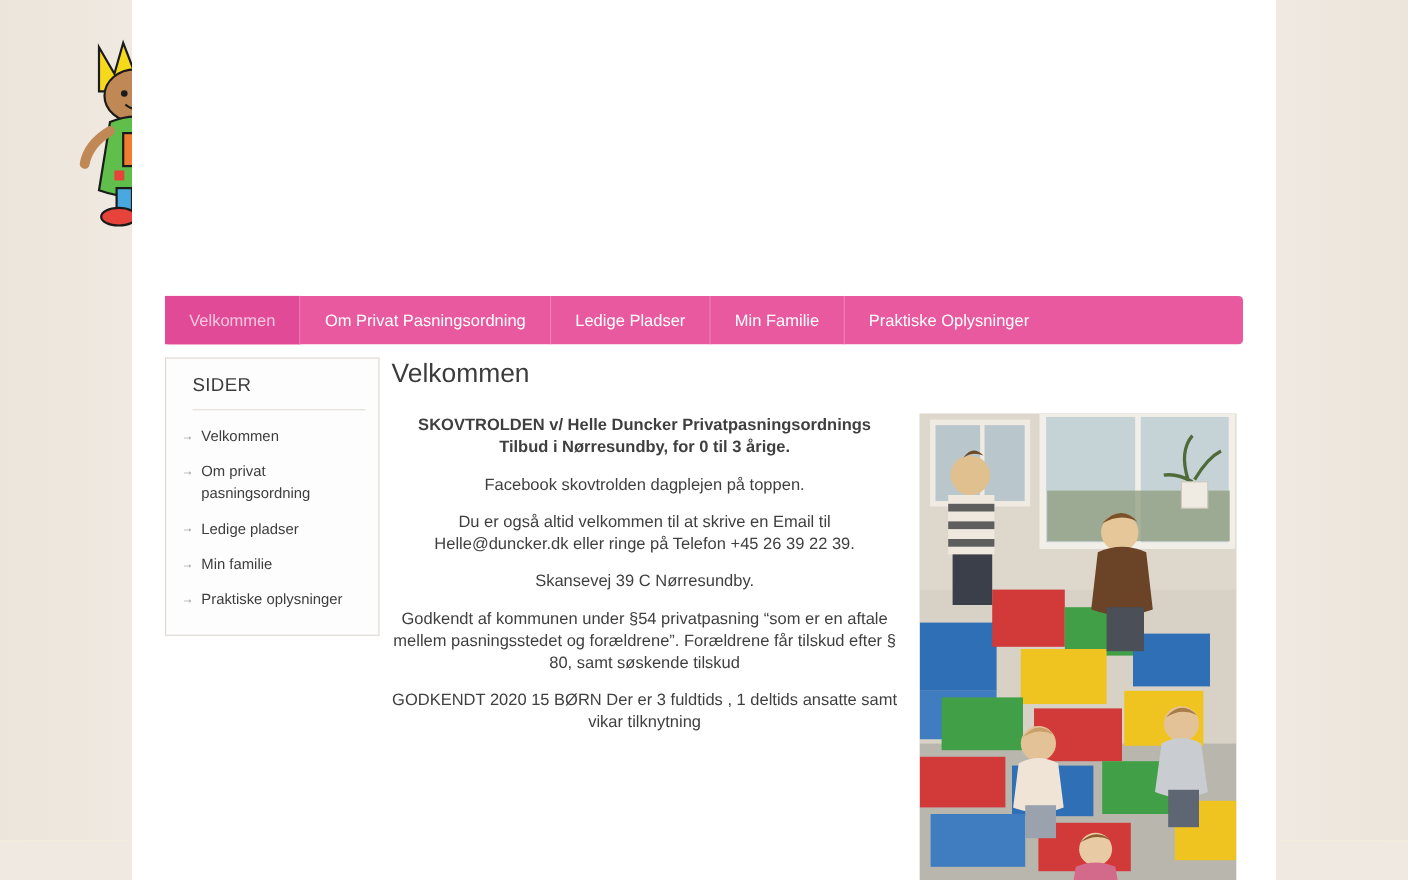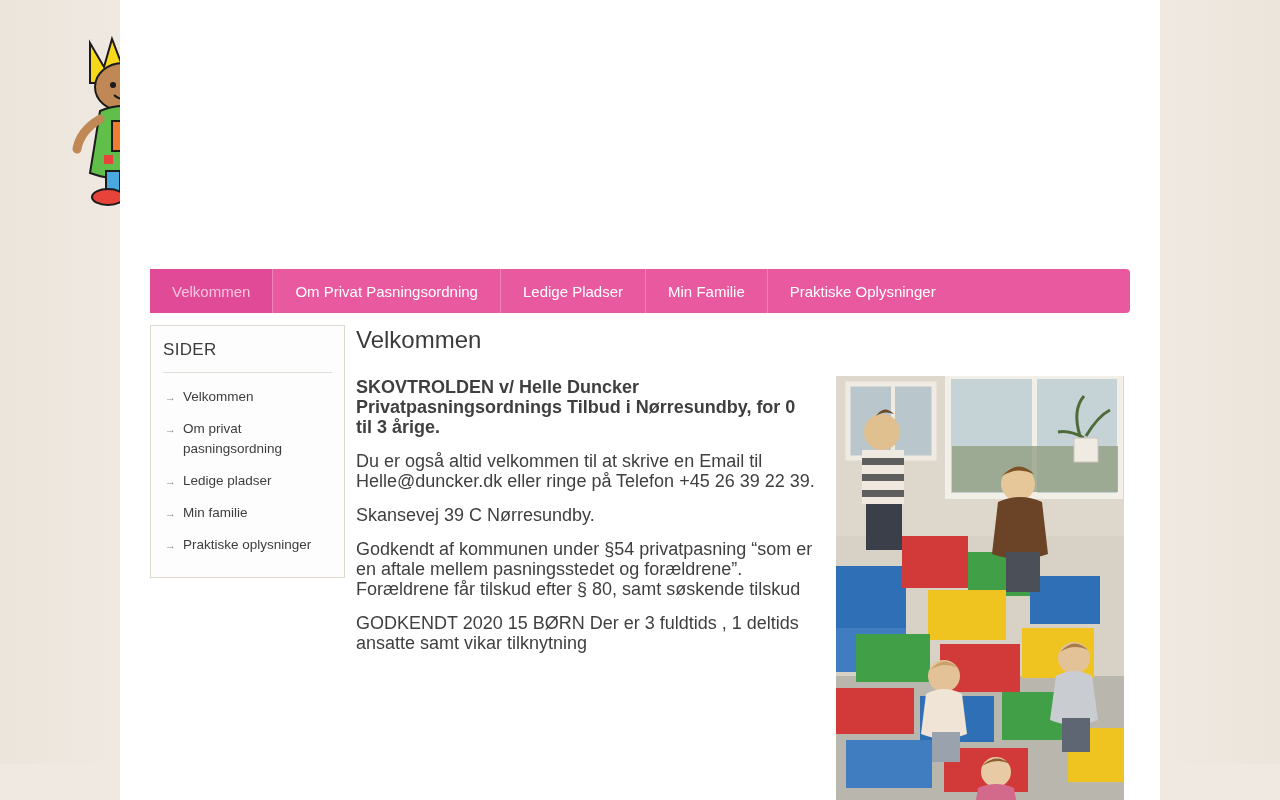--- a/index.html
+++ b/index.html
@@ -142,20 +142,21 @@
     box-sizing: border-box;
     z-index: 3;
   }
   .sidebar-title {
     font-size: 17px;
     color: #3c3c3c;
     padding-bottom: 12px;
     border-bottom: 1px solid #e2ddd6;
     margin-bottom: 8px;
     letter-spacing: .3px;
+    margin-left: 12px;
   }
   .side-link {
     display: flex;
     align-items: flex-start;
     gap: 7px;
     font-size: 13.5px;
     color: #3d3d3d;
     padding: 6px 0 6px 2px;
     cursor: pointer;
     line-height: 20px;
@@ -174,24 +175,25 @@
     z-index: 3;
   }
   .page-title {
     font-size: 24px;
     color: #3b3b3b;
     font-weight: normal;
     margin: 0 0 22px 0;
     line-height: 30px;
   }
   .para {
-    font-size: 18px;
+    font-size: 15px;
     color: #3f3f3f;
     line-height: 20px;
     margin: 0 0 14px 0;
+    text-align: center;
   }
   .para.bold { font-weight: bold; }
   
   .photo {
     position: absolute;
     left: 836px;
     top: 376px;
     width: 288px;
     height: 424px;
     overflow: hidden;
@@ -273,20 +275,21 @@
     </div>
     <div class="side-link">
       <span class="arrow">→</span>
       <span>Praktiske oplysninger</span>
     </div>
   </div>
 
   <div class="main">
     <h1 class="page-title">Velkommen</h1>
     <p class="para bold">SKOVTROLDEN v/ Helle Duncker Privatpasningsordnings Tilbud i Nørresundby, for 0 til 3 årige.</p>
+    <p class="para">Facebook    skovtrolden dagplejen på toppen.</p>
     <p class="para">Du er også altid velkommen til at skrive en Email til Helle@duncker.dk  eller ringe på Telefon +45 26 39 22 39.</p>
     <p class="para">Skansevej 39 C  Nørresundby.</p>
     <p class="para">Godkendt af kommunen under §54 privatpasning “som er en aftale mellem pasningsstedet og forældrene”. Forældrene får tilskud efter § 80, samt søskende tilskud</p>
     <p class="para">GODKENDT 2020 15 BØRN   Der er 3 fuldtids , 1 deltids ansatte samt vikar tilknytning</p>
   </div>
 
   <div class="photo">
     <svg width="288" height="424" viewBox="0 0 288 424" xmlns="http://www.w3.org/2000/svg">
 
       <rect x="0" y="0" width="288" height="424" fill="#d8d2c6"></rect>

